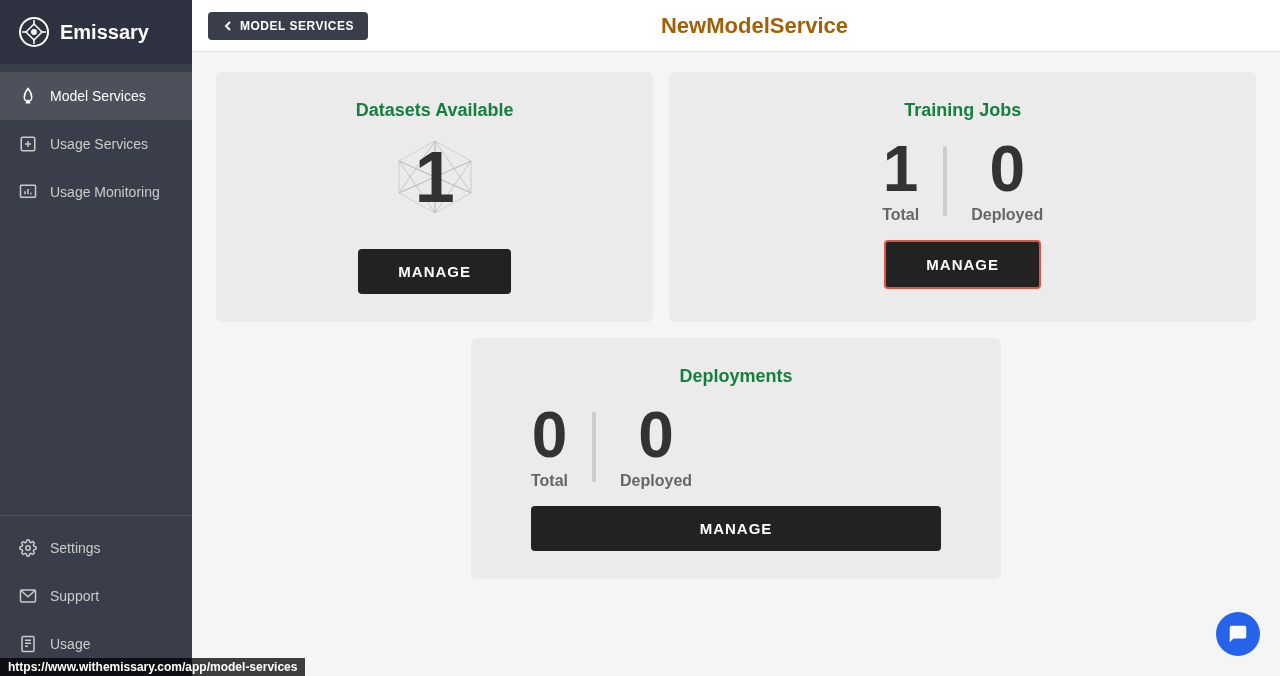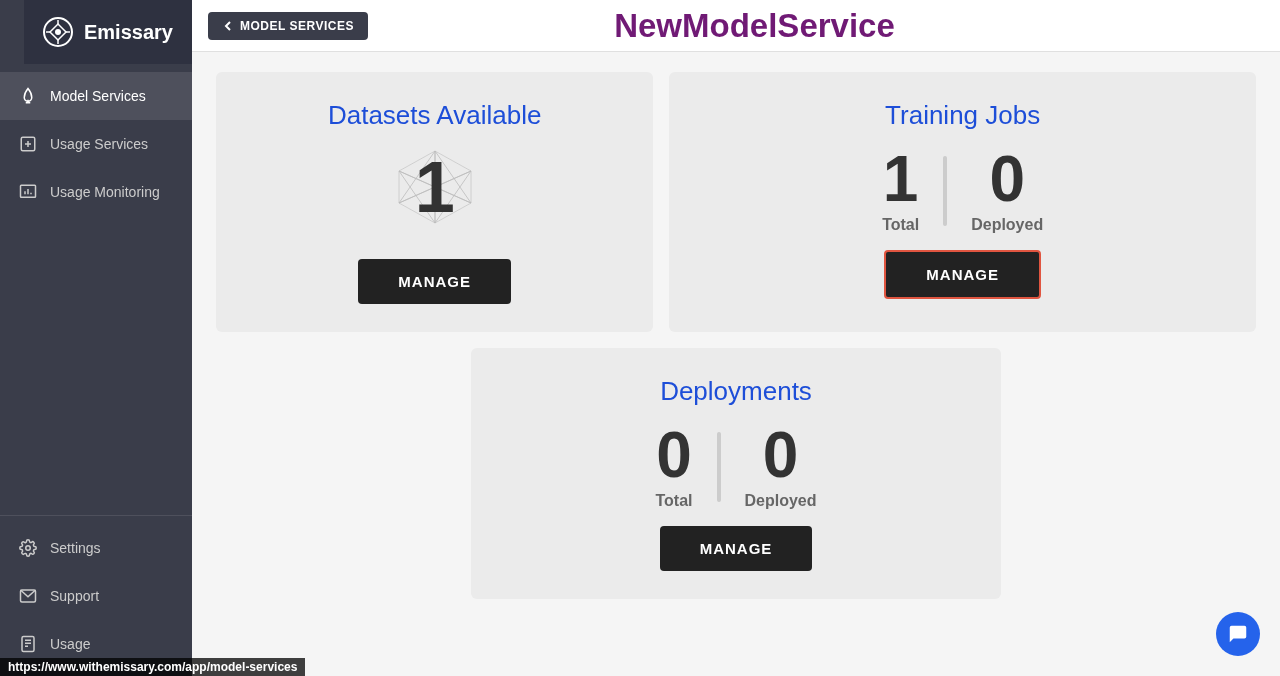--- a/index.html
+++ b/index.html
@@ -14,21 +14,20 @@
       flex-direction: column;
       height: 100%;
       color: #fff;
     }
     .sidebar-logo {
       display: flex;
       align-items: center;
       gap: 10px;
       padding: 16px 18px;
       background: #2e3140;
-      margin-left: 24px;
     }
     .logo-icon {
       width: 32px;
       height: 32px;
       color: #fff;
     }
     .logo-text {
       font-size: 20px;
       font-weight: 700;
       color: #fff;
@@ -92,23 +91,23 @@
       color: #fff;
       border: none;
       padding: 7px 14px;
       border-radius: 4px;
       font-size: 12px;
       font-weight: 600;
       cursor: pointer;
       letter-spacing: 0.5px;
     }
     .topbar-title {
-      font-size: 33px;
-      font-weight: 700;
-      color: #701a75;
+      font-size: 22px;
+      font-weight: 700;
+      color: #a16207;
       margin-left: 37px;
     }
 
     .content {
       flex: 1;
       padding: 20px 24px;
       display: flex;
       flex-direction: column;
       gap: 16px;
       overflow: auto;
@@ -129,23 +128,23 @@
       align-items: center;
     }
     .card-datasets {
       flex: 1;
     }
     .card-training {
       flex: 1.4;
     }
 
     .card-title {
-      font-size: 26px;
-      font-weight: 400;
-      color: #1d4ed8;
+      font-size: 18px;
+      font-weight: 700;
+      color: #15803d;
       margin-bottom: 16px;
       text-align: center;
     }
 
     .card-stats {
       display: flex;
       align-items: center;
       gap: 24px;
     }
 
@@ -219,21 +218,20 @@
       display: flex;
       justify-content: center;
     }
 
     .card-deployments-wrap {
       background: #ebebeb;
       border-radius: 6px;
       padding: 28px 60px;
       display: flex;
       flex-direction: column;
-      align-items: center;
       width: 530px;
     }
 
     
     .chat-bubble {
       position: fixed;
       bottom: 20px;
       right: 20px;
       width: 44px;
       height: 44px;

